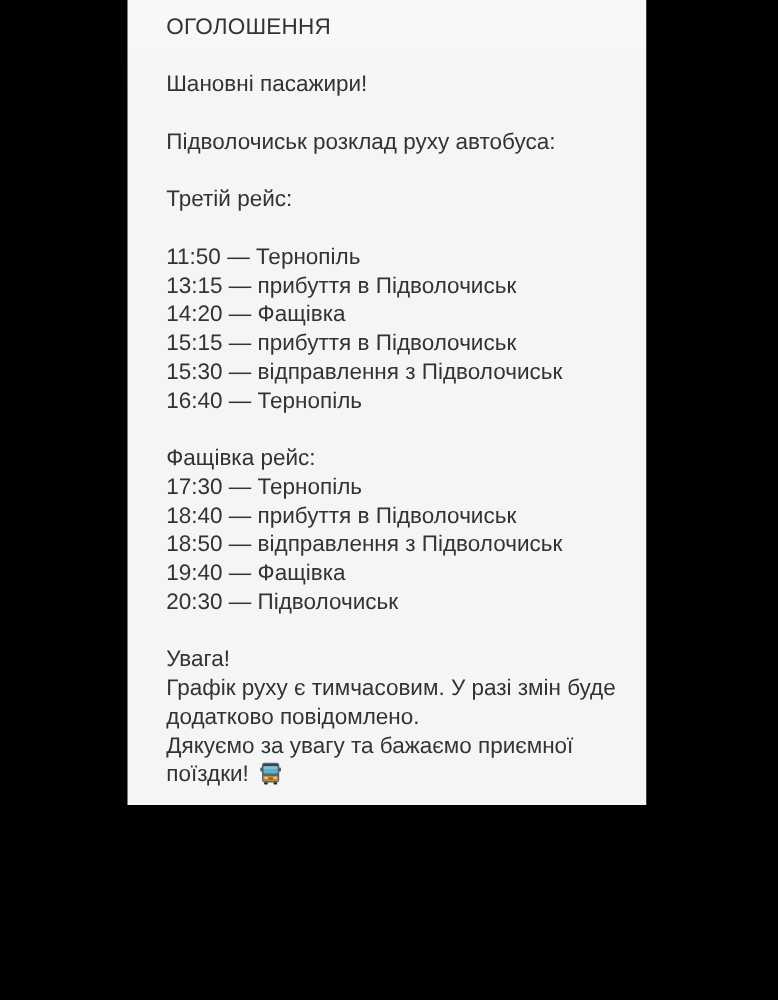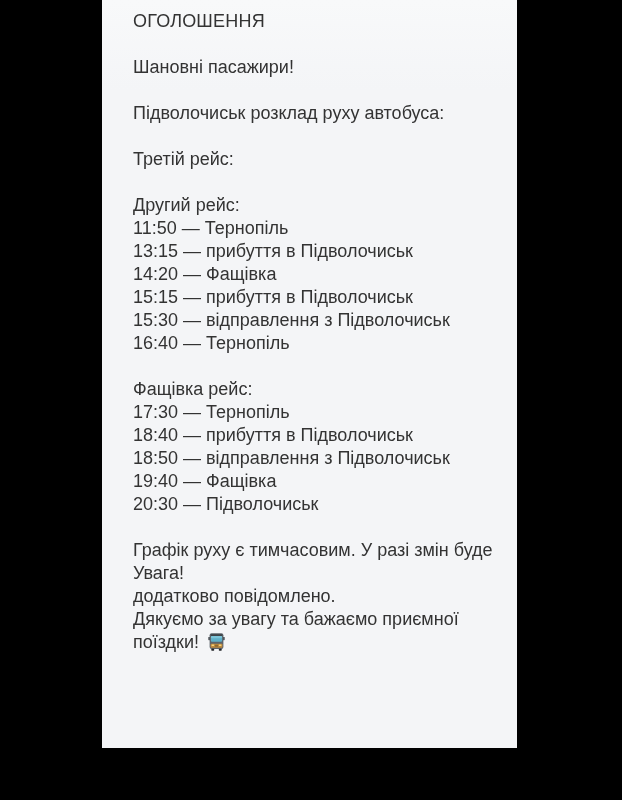--- a/index.html
+++ b/index.html
@@ -13,21 +13,21 @@
     overflow: hidden;
   }
   body {
     background: var(--background);
     font-family: "Liberation Sans", "DejaVu Sans", sans-serif;
     position: relative;
   }
   .card {
     position: absolute;
     left: 102px; top: 0;
-    width: 415px; height: 748px;
+    width: 415px; height: 644px;
     background: linear-gradient(180deg, #f8f9fa 0%, var(--card) 12%, var(--card) 100%);
     padding: 10px 16px 0 31px;
     color: var(--text);
     font-size: 18px;
     line-height: 23px;
     overflow: hidden;
   }
   .line { white-space: nowrap; }
   .gap-after { margin-bottom: 23px; }
   .title { letter-spacing: 0.2px; }
@@ -47,21 +47,20 @@
 
   <div class="line gap-after">Шановні пасажири!</div>
 
   <div class="line gap-after">Підволочиськ розклад руху автобуса:</div>
 
   <section class="gap-after">
     <div class="line">Третій рейс:</div>
   </section>
 
   <section class="gap-after">
-    <div class="line">Другий рейс:</div>
     <div>
         <div class="line">11:50 — Тернопіль</div>
         <div class="line">13:15 — прибуття в Підволочиськ</div>
         <div class="line">14:20 — Фащівка</div>
         <div class="line">15:15 — прибуття в Підволочиськ</div>
         <div class="line">15:30 — відправлення з Підволочиськ</div>
         <div class="line">16:40 — Тернопіль</div>
       </div>
   </section>
 
@@ -70,22 +69,22 @@
     <div>
         <div class="line">17:30 — Тернопіль</div>
         <div class="line">18:40 — прибуття в Підволочиськ</div>
         <div class="line">18:50 — відправлення з Підволочиськ</div>
         <div class="line">19:40 — Фащівка</div>
         <div class="line">20:30 — Підволочиськ</div>
       </div>
   </section>
 
   <div>
+    <div class="line">Увага!</div>
     <div class="line">Графік руху є тимчасовим. У разі змін буде</div>
-    <div class="line">Увага!</div>
     <div class="line">додатково повідомлено.</div>
     <div class="line">Дякуємо за увагу та бажаємо приємної</div>
     <div class="line">
       <span>поїздки!</span><svg class="bus" viewBox="0 0 32 32" aria-hidden="true">
         <rect x="3.5" y="9" width="3" height="5" rx="1" fill="#4a4f54"></rect>
         <rect x="25.5" y="9" width="3" height="5" rx="1" fill="#4a4f54"></rect>
         <rect x="5.5" y="3.5" width="21" height="24" rx="3" fill="#5d646b"></rect>
         <rect x="7" y="5" width="18" height="2.5" rx="1" fill="#3d4247"></rect>
         <rect x="7.5" y="7.5" width="17" height="9" rx="1.5" fill="#5fb0c9"></rect>
         <rect x="7.5" y="7.5" width="17" height="3.5" rx="1.5" fill="#7cc4d8"></rect>

